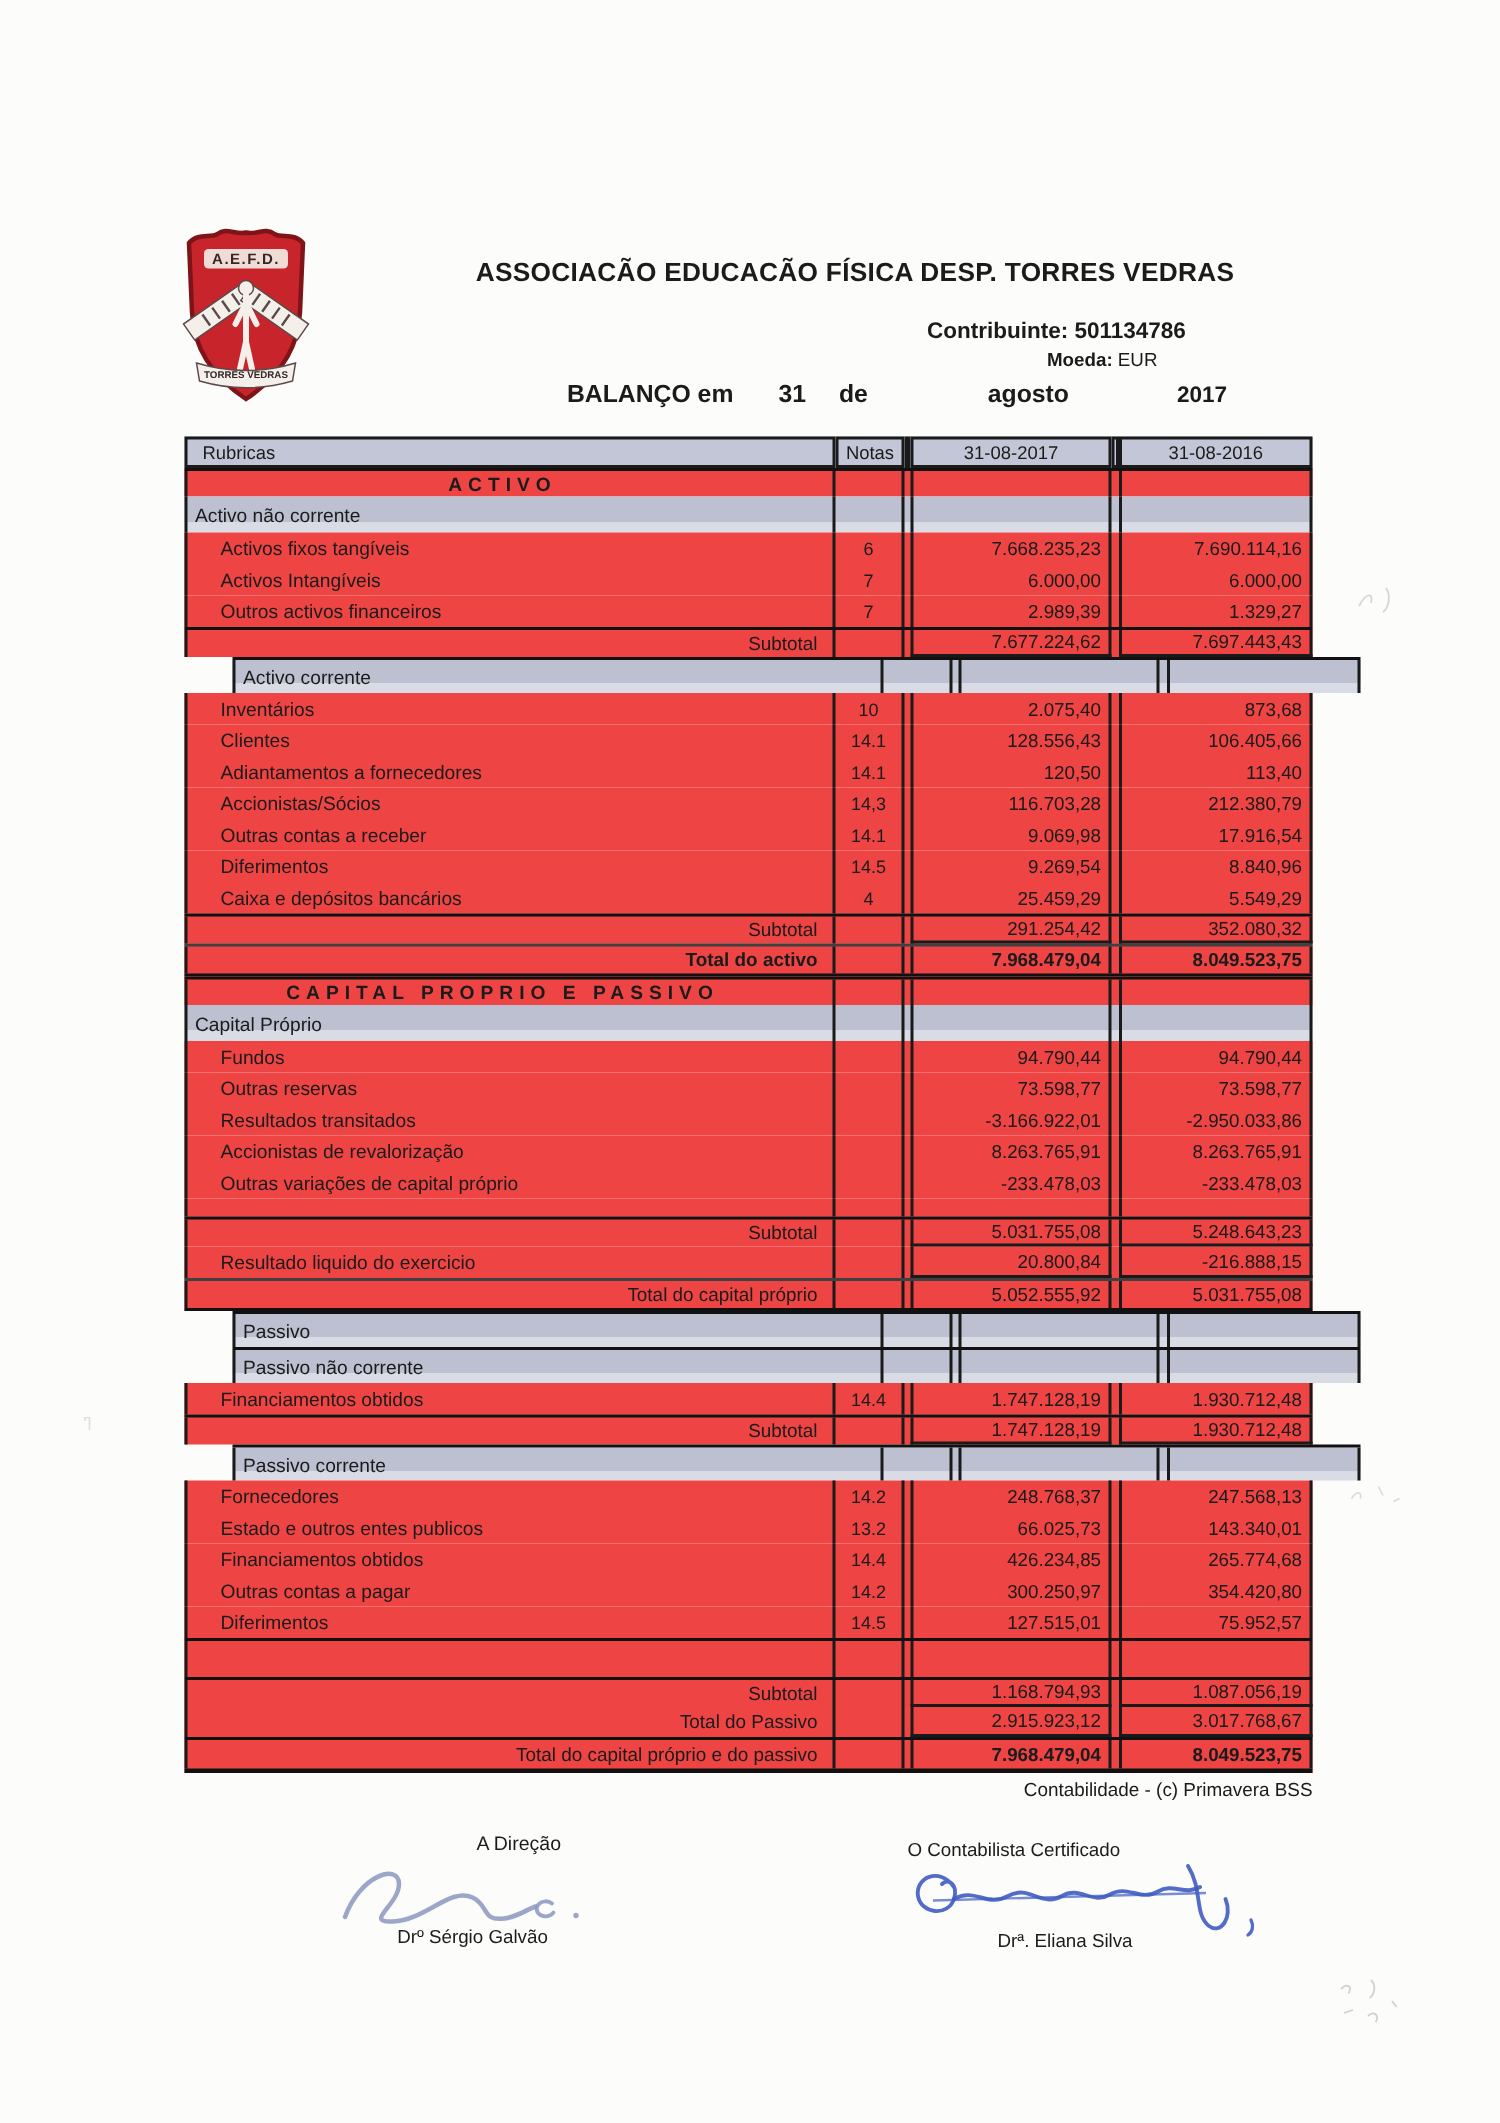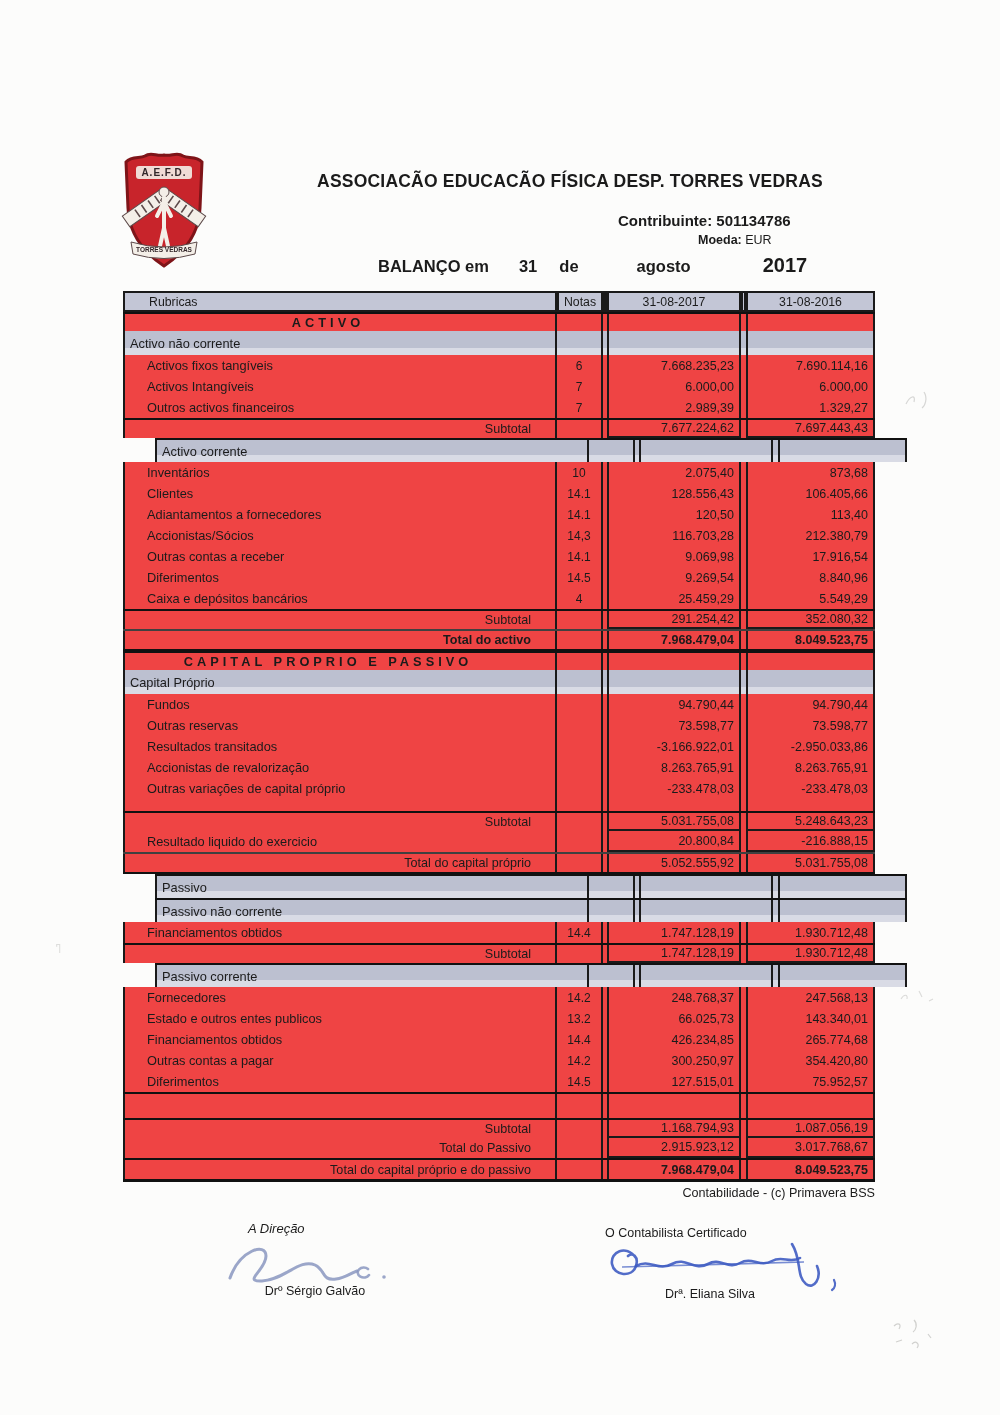--- a/index.html
+++ b/index.html
@@ -9,28 +9,28 @@
 
   
   #org-name{left:250px;top:171px;width:640px;text-align:center;font-size:17.5px;font-weight:bold;letter-spacing:.2px;}
   #contrib{left:618px;top:212px;font-size:15px;font-weight:bold;}
   #moeda{left:698px;top:233px;font-size:12.5px;}
   #moeda b{font-weight:bold;}
   #balanco{left:378px;top:254px;display:flex;align-items:baseline;font-weight:bold;}
   #balanco .t1{font-size:16.5px;}
   #balanco .t-day{font-size:16.5px;margin-left:30px;}
   #balanco .t-de{font-size:16.5px;margin-left:22px;}
-  #balanco .t-month{font-size:16.5px;margin-left:58px;}
-  #balanco .t-year{font-size:20px;margin-left:72px;}
+  #balanco .t-month{font-size:16.5px;margin-left:80px;}
+  #balanco .t-year{font-size:15px;margin-left:72px;}
 
   
   #tbl{left:123px;top:291px;width:752px;}
   .trow{display:flex;width:752px;box-sizing:border-box;background:#ef4444;}
   .cell{box-sizing:border-box;display:flex;align-items:center;background:transparent;}
-  .c-rub{width:434px;border-left:2px solid #1a1a1a;border-right:2px solid #1a1a1a;padding:0 24px;}
+  .c-rub{width:434px;border-left:2px solid #1a1a1a;border-right:2px solid #1a1a1a;padding:0 10px;}
   .c-not{width:46px;border-right:2px solid #1a1a1a;justify-content:center;font-size:12px;}
   .g1{width:4px;} .g2{width:5px;}
   .c-v1{width:134px;border-left:2px solid #1a1a1a;border-right:2px solid #1a1a1a;}
   .c-v2{width:129px;border-left:2px solid #1a1a1a;border-right:2px solid #1a1a1a;}
   .val{justify-content:flex-end;padding-right:5px;font-size:12.5px;}
 
   .thead{height:21px;background:#fff;}
   .thead .cell{background:#c3c6d6;border:2px solid #1a1a1a;font-size:12.3px;}
   .thead .c-rub{justify-content:flex-start;}
   .thead .c-not,.thead .c-v1,.thead .c-v2{justify-content:center;padding:0;}
@@ -48,21 +48,21 @@
   .k-sub .c-rub,.k-sub2 .c-rub,.k-total .c-rub,.k-totalb .c-rub,.k-totalvb .c-rub{justify-content:flex-end;font-size:12.6px;}
   .k-sub .c-v1,.k-sub .c-v2,.k-sub2 .c-v1,.k-sub2 .c-v2{border-bottom:2px solid #1a1a1a;}
   .k-total,.k-totalb{height:22px;border-top:2px solid #404040;border-bottom:2px solid #111;}
   .k-totalvb{height:24px;border-top:2px solid #111;border-bottom:3.5px solid #111;}
   .k-totalb .c-rub,.k-totalb .val{font-weight:bold;}
   .k-totalvb .val{font-weight:bold;}
   .k-spacer{height:12px;} .k-spacert{height:26px;border-top:2px solid #111;}
 
   
   #credit{left:560px;top:1186px;width:315px;text-align:right;font-size:12.6px;}
-  #dir-title{left:248px;top:1221px;width:150px;text-align:left;font-size:13px;font-style:italic;}
+  #dir-title{left:224px;top:1221px;width:150px;text-align:right;font-size:13px;}
   #dir-name{left:225px;top:1284px;width:180px;text-align:center;font-size:12.5px;}
   #cert-title{left:605px;top:1226px;width:210px;font-size:12.5px;}
   #cert-name{left:615px;top:1287px;width:190px;text-align:center;font-size:12.5px;}
 
   .artifact{position:absolute;opacity:.3;color:#9a9a98;font-size:10px;}
 </style>
 </head>
 <body>
 
 <div id="page">

